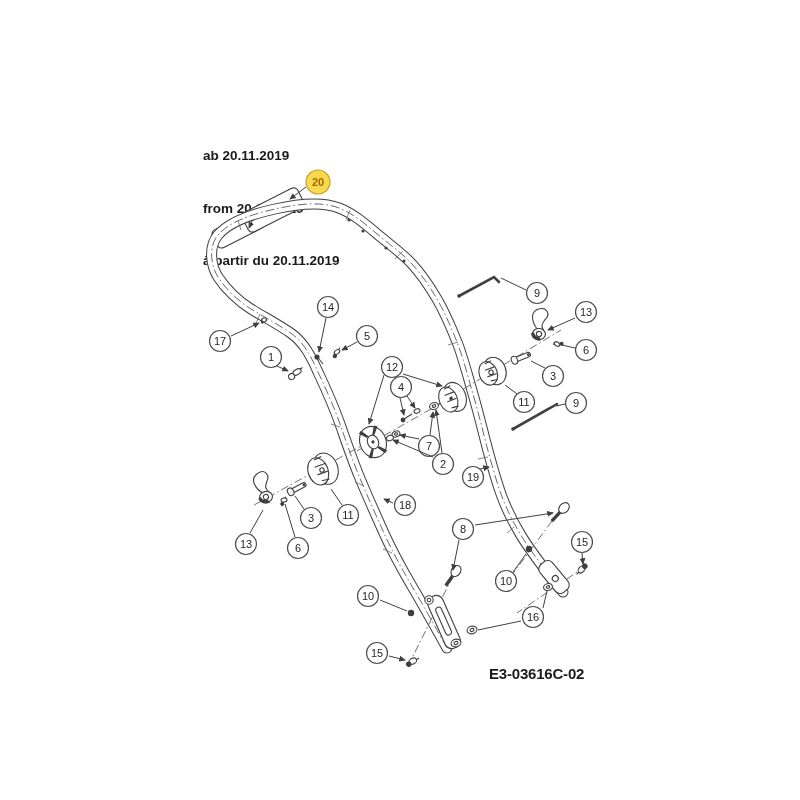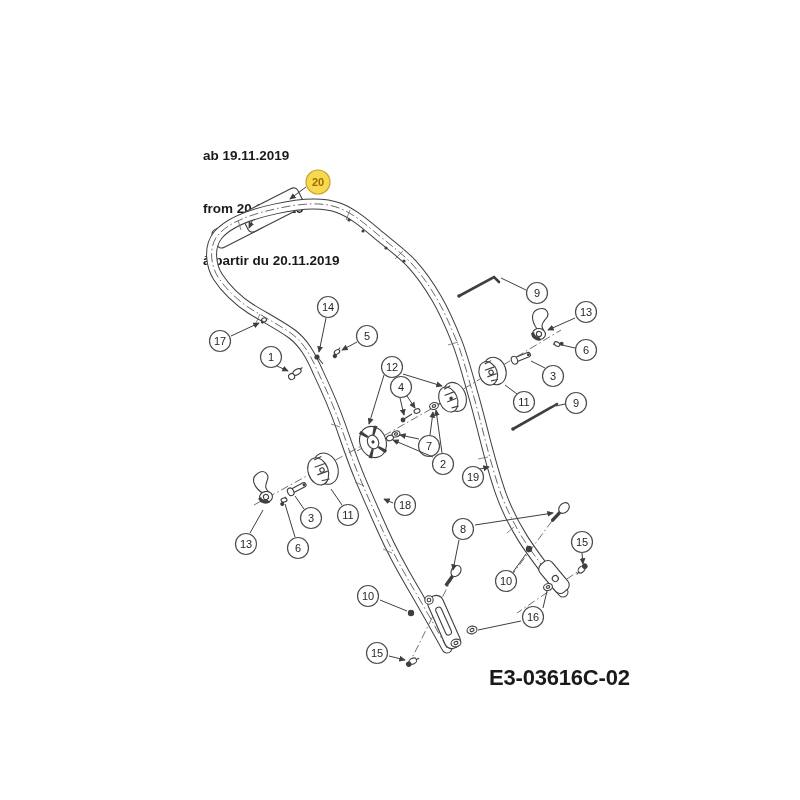--- a/index.html
+++ b/index.html
@@ -1,21 +1,21 @@
 <!DOCTYPE html>
 <html><head>
 <meta charset="utf-8">
 <style>
   html,body{margin:0;padding:0;background:#fff;}
   .stage{position:relative;width:800px;height:800px;background:#fff;overflow:hidden;
          font-family:"Liberation Sans", sans-serif;}
   .stage svg{position:absolute;left:0;top:0;}
   .hdr{position:absolute;left:203px;top:112px;font-size:13.5px;font-weight:700;
        line-height:17.5px;color:#1a1a1a;white-space:pre;}
-  .pcode{position:absolute;left:489px;top:665px;font-size:22px;font-weight:700;
+  .pcode{position:absolute;left:489px;top:665px;font-size:15px;font-weight:700;
          letter-spacing:-.2px;color:#1a1a1a;}
   
   .tube-outline{fill:none;stroke:var(--line,#3f3f3f);stroke-width:11;stroke-linejoin:round;stroke-linecap:round;}
   .tube-fill{fill:none;stroke:#fff;stroke-width:9;stroke-linejoin:round;stroke-linecap:round;}
   .centerline{fill:none;stroke:#6a6a6a;stroke-width:1;stroke-dasharray:9 3 1.5 3;}
   .axis{fill:none;stroke:#5f5f5f;stroke-width:.9;stroke-dasharray:8 3 1.5 3;}
   .pf{fill:#fff;stroke:var(--line,#3f3f3f);stroke-width:1.1;}
   .pd{fill:var(--line,#3f3f3f);stroke:none;}
   .thin{fill:none;stroke:var(--line,#3f3f3f);stroke-width:1.1;}
   .ring{fill:none;stroke:#6a6a6a;stroke-width:.8;}
@@ -26,21 +26,21 @@
                 text-anchor:middle;}
   .callout.hl circle{fill:var(--hl-fill,#f6d94e);stroke:var(--hl-stroke,#c9a22b);}
   .callout.hl text{fill:var(--hl-text,#a06b00);font-weight:700;}
 </style>
 </head>
 <body>
 
 <div class="stage" style="--line: #3f3f3f; --co-fill: #ffffff; --co-stroke: #4d4d4d; --co-text: #262626; --hl-fill: #f6d94e; --hl-stroke: #c9a22b; --hl-text: #a06b00;">
 
   <div class="hdr">
-    <div>ab 19.11.2019</div>
+    <div>ab 20.11.2019</div>
     <div>from 20.11.2019</div>
     <div>à partir du 20.11.2019</div>
   </div>
 
   <svg width="800" height="800" viewBox="0 0 800 800">
     <defs>
       <marker id="arrow" viewBox="0 0 8 8" refX="6.5" refY="4" markerWidth="7" markerHeight="7" orient="auto-start-reverse">
         <path d="M0,0.6 L7.5,4 L0,7.4 z" fill="#3f3f3f"></path>
       </marker>
       <path id="tube-path" d="M 447,648 C 437,630 423,605 413,588 C 403,571 391,549 383,531

